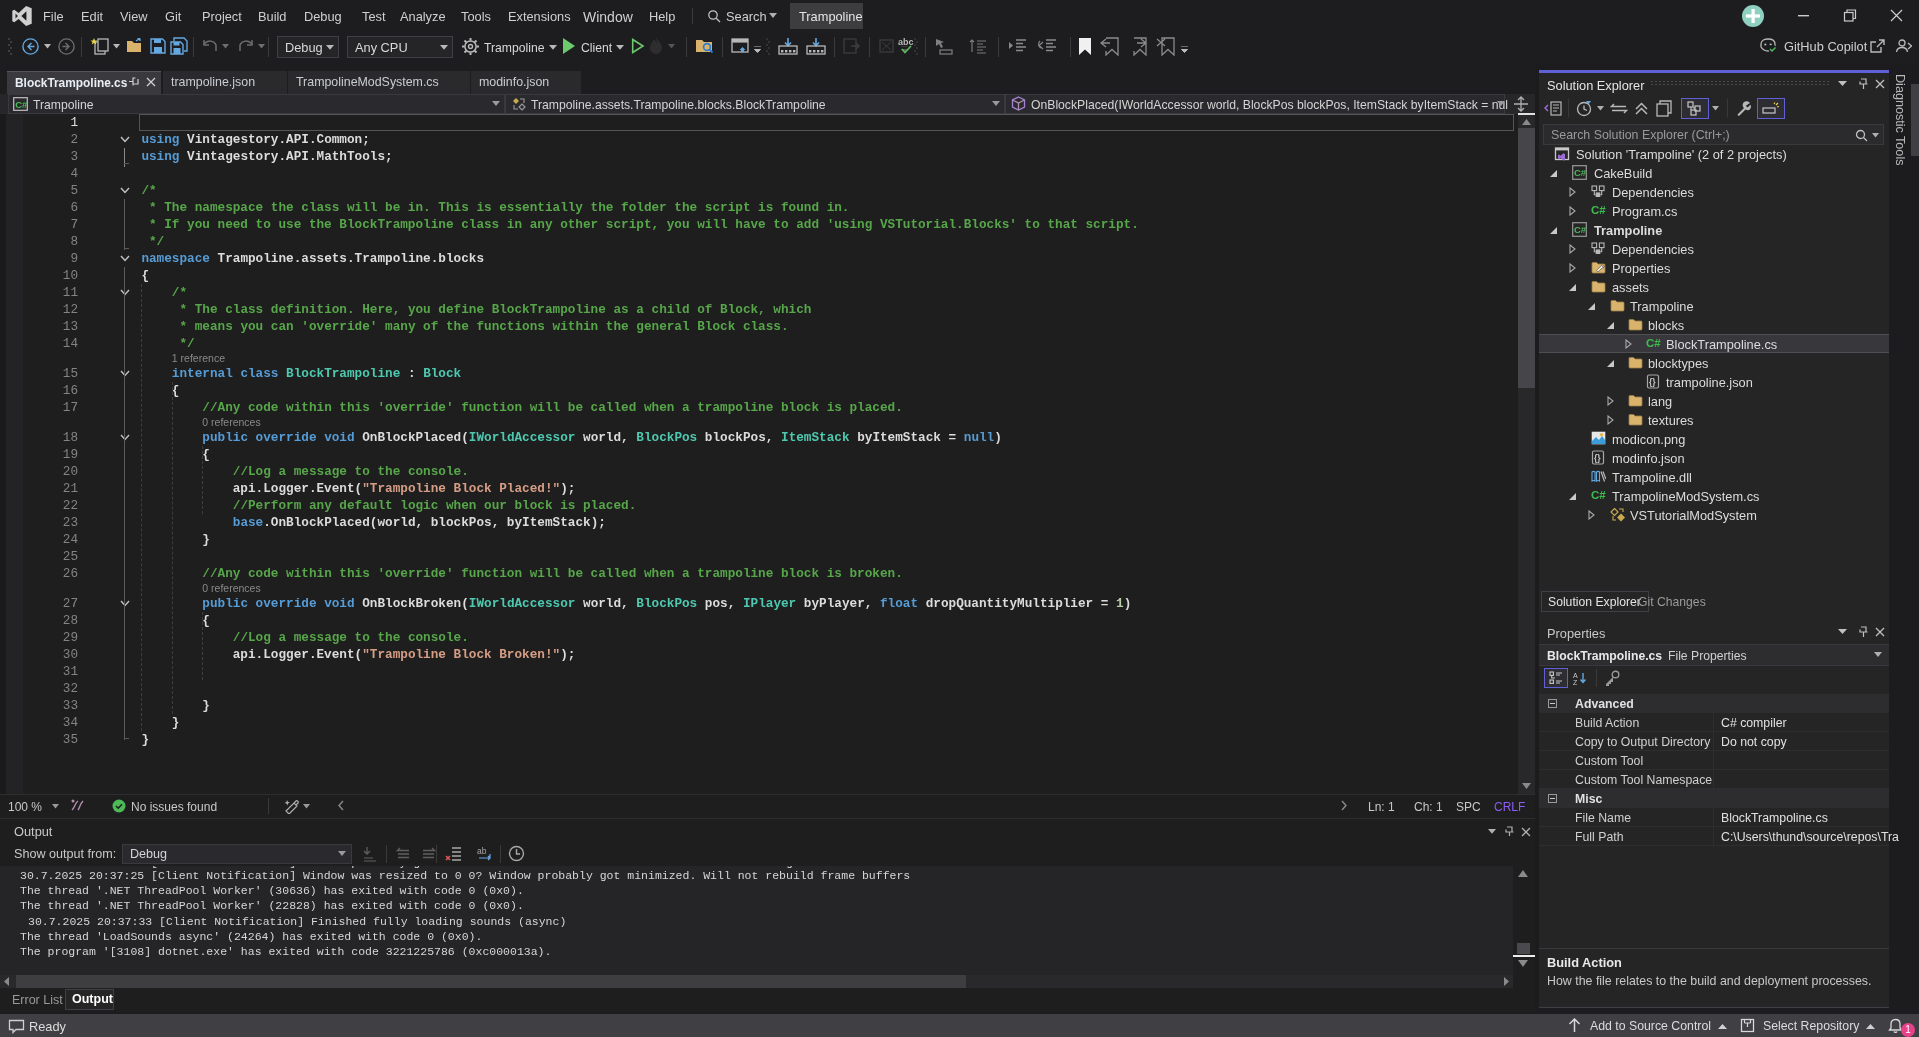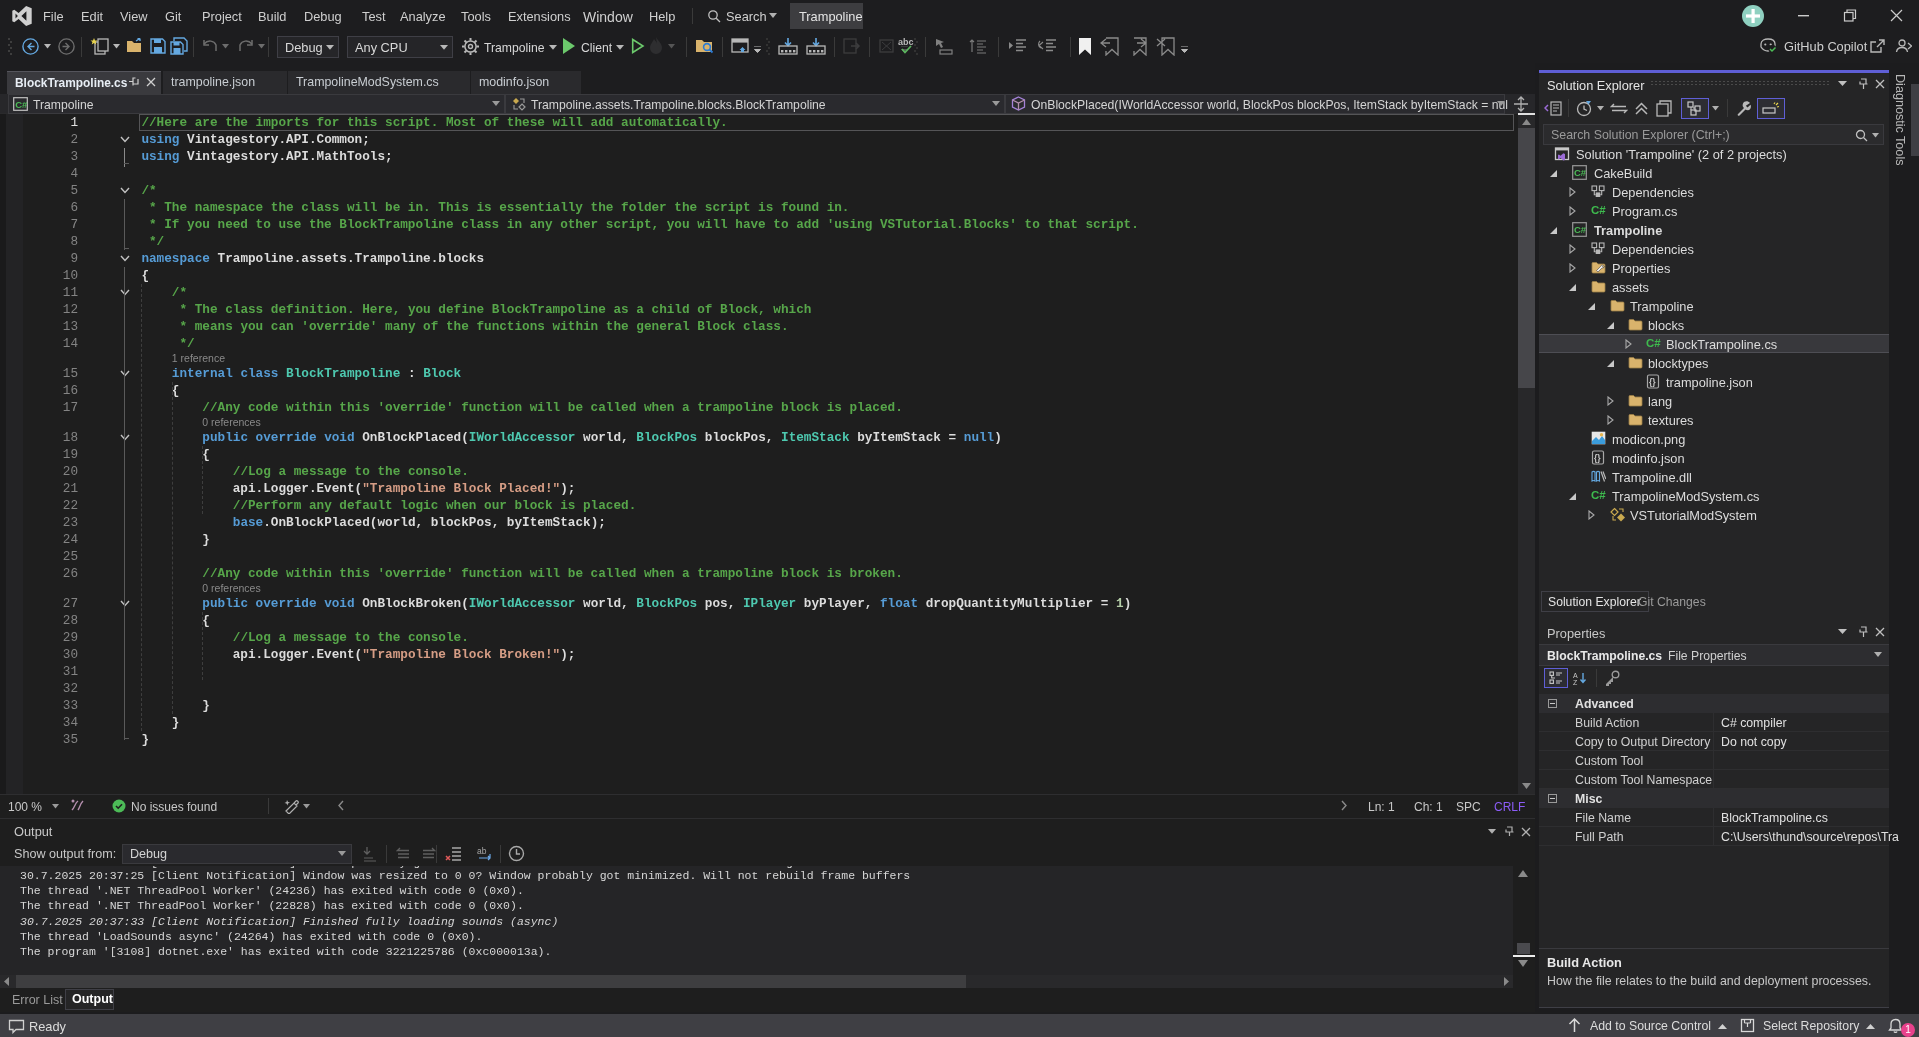--- a/index.html
+++ b/index.html
@@ -344,21 +344,20 @@
     </svg>
 <div style="position:absolute;left:0px;top:114px;width:1535px;height:680px;background:#1e1e1e;"></div>
 <div style="position:absolute;left:0px;top:114px;width:6px;height:680px;background:#1a1a1b;"></div>
 <div style="position:absolute;left:6px;top:114px;width:17px;height:680px;background:#232325;"></div>
 <div style="position:absolute;left:139px;top:114px;width:1375px;height:17px;border:1px solid #555557;"></div>
 <div style="position:absolute;left:141.4px;top:284px;height:447px;width:0;border-left:1px dashed #3e3e3e;"></div>
 <div style="position:absolute;left:171.8px;top:382px;height:332px;width:0;border-left:1px dashed #3e3e3e;"></div>
 <div style="position:absolute;left:202.3px;top:446px;height:68px;width:0;border-left:1px dashed #3e3e3e;"></div>
 <div style="position:absolute;left:202.3px;top:612px;height:68px;width:0;border-left:1px dashed #3e3e3e;"></div>
 <div class="lnum" style="left:40px;top:115px;color:#e0e0e0;">1</div>
-<div class="codeline" style="top:115px;"><span class="cm">//Here are the imports for this script. Most of these will add automatically.</span></div>
 <div class="lnum" style="left:40px;top:132px;">2</div>
 <div class="codeline" style="top:132px;"><span class="kw">using</span> Vintagestory.API.Common;</div>
 <div class="lnum" style="left:40px;top:149px;">3</div>
 <div class="codeline" style="top:149px;"><span class="kw">using</span> Vintagestory.API.MathTools;</div>
 <div class="lnum" style="left:40px;top:166px;">4</div>
 <div class="lnum" style="left:40px;top:183px;">5</div>
 <div class="codeline" style="top:183px;"><span class="cm">/*</span></div>
 <div class="lnum" style="left:40px;top:200px;">6</div>
 <div class="codeline" style="top:200px;"><span class="cm"> * The namespace the class will be in. This is essentially the folder the script is found in.</span></div>
 <div class="lnum" style="left:40px;top:217px;">7</div>
@@ -527,23 +526,23 @@
 <div style="position:absolute;left:500px;top:845px;width:1px;height:18px;background:#3a3a3a;"></div>
 <svg style="position:absolute;left:508px;top:845px;" width="17" height="17" viewBox="0 0 17 17">
       <circle cx="8.5" cy="8.5" r="7" fill="none" stroke="#a8a8a8" stroke-width="1.4"></circle>
       <path d="M8.5 4 L8.5 9 L12 9" stroke="#a8a8a8" stroke-width="1.4" fill="none"></path>
     </svg>
 <div style="position:absolute;left:0px;top:866px;width:1513px;height:109px;background:#252527;"></div>
 <div style="position:absolute;left:0;top:866px;width:1513px;height:5px;overflow:hidden;">
       <div style="position:absolute;left:20px;top:-10px;color:#d6d6d6;font-size:11.5px;font-family:&quot;Liberation Mono&quot;,monospace;white-space:pre;">30.7.2025 20:37:25 [Client Notification] Window probably got minimized. Will not rebuild frame buffers resized got</div>
     </div>
 <div style="position:absolute;left:20px;top:869.0px;color:#d6d6d6;font-size:11.5px;font-weight:400;font-family:'Liberation Mono',monospace;white-space:pre;">30.7.2025 20:37:25 [Client Notification] Window was resized to 0 0? Window probably got minimized. Will not rebuild frame buffers</div>
-<div style="position:absolute;left:20px;top:884.2px;color:#d6d6d6;font-size:11.5px;font-weight:400;font-family:'Liberation Mono',monospace;white-space:pre;">The thread '.NET ThreadPool Worker' (24236) has exited with code 0 (0x0).</div>
+<div style="position:absolute;left:20px;top:884.2px;color:#d6d6d6;font-size:11.5px;font-weight:400;font-family:'Liberation Mono',monospace;white-space:pre;">The thread '.NET ThreadPool Worker' (30636) has exited with code 0 (0x0).</div>
 <div style="position:absolute;left:20px;top:899.4px;color:#d6d6d6;font-size:11.5px;font-weight:400;font-family:'Liberation Mono',monospace;white-space:pre;">The thread '.NET ThreadPool Worker' (22828) has exited with code 0 (0x0).</div>
-<div style="position:absolute;left:20px;top:914.6px;color:#d6d6d6;font-size:11.5px;font-weight:400;font-family:'Liberation Mono',monospace;white-space:pre;font-style:italic;">30.7.2025 20:37:33 [Client Notification] Finished fully loading sounds (async)</div>
+<div style="position:absolute;left:28px;top:914.6px;color:#d6d6d6;font-size:11.5px;font-weight:400;font-family:'Liberation Mono',monospace;white-space:pre;">30.7.2025 20:37:33 [Client Notification] Finished fully loading sounds (async)</div>
 <div style="position:absolute;left:20px;top:929.8px;color:#d6d6d6;font-size:11.5px;font-weight:400;font-family:'Liberation Mono',monospace;white-space:pre;">The thread 'LoadSounds async' (24264) has exited with code 0 (0x0).</div>
 <div style="position:absolute;left:20px;top:945.0px;color:#d6d6d6;font-size:11.5px;font-weight:400;font-family:'Liberation Mono',monospace;white-space:pre;">The program '[3108] dotnet.exe' has exited with code 3221225786 (0xc000013a).</div>
 <svg style="position:absolute;left:1518px;top:870px;" width="10" height="8" viewBox="0 0 10 8">
       <path d="M5 0 L10 7 L0 7 Z" fill="#8a8a8a"></path>
     </svg>
 <svg style="position:absolute;left:1518px;top:960px;" width="10" height="8" viewBox="0 0 10 8">
       <path d="M0 0 L10 0 L5 7 Z" fill="#8a8a8a"></path>
     </svg>
 <div style="position:absolute;left:1517px;top:943px;width:13px;height:11px;background:#4a4a4e;"></div>
 <div style="position:absolute;left:1513px;top:955px;width:27px;height:2px;background:#ececec;"></div>

